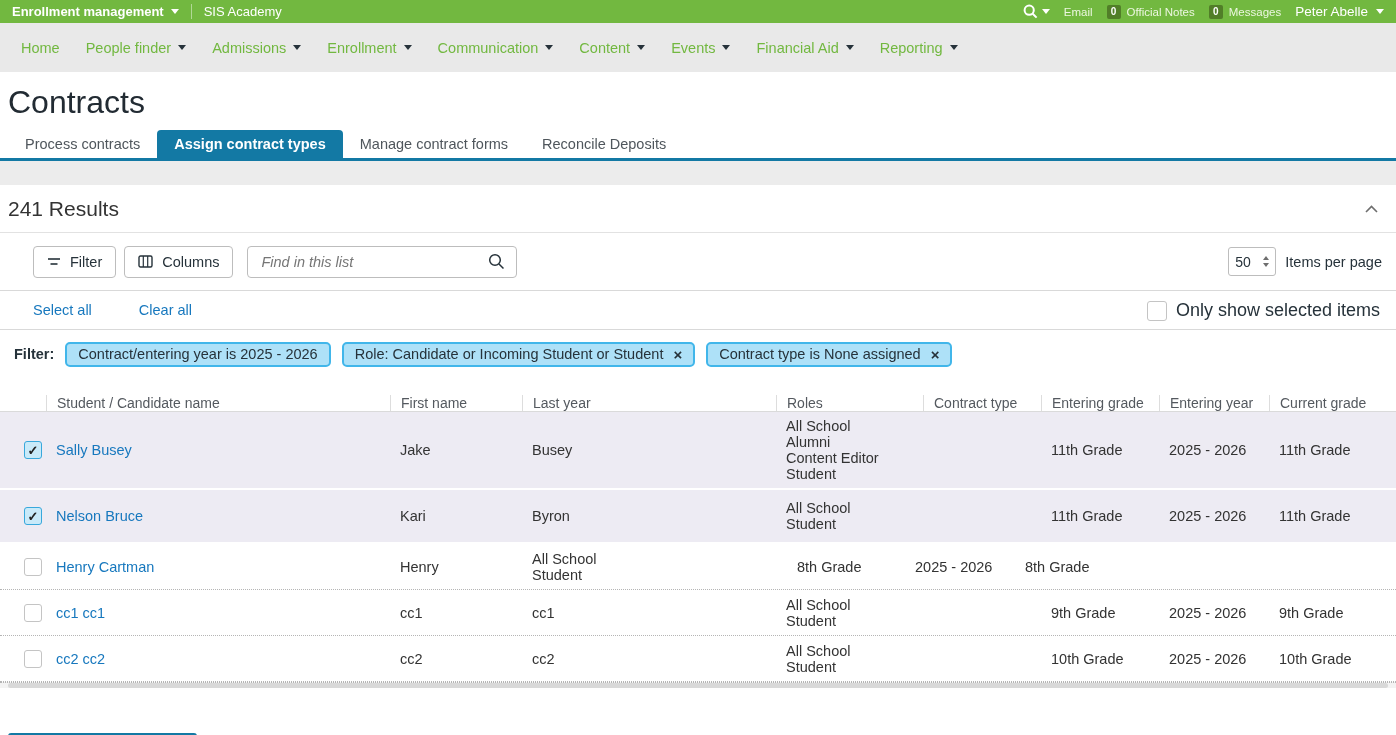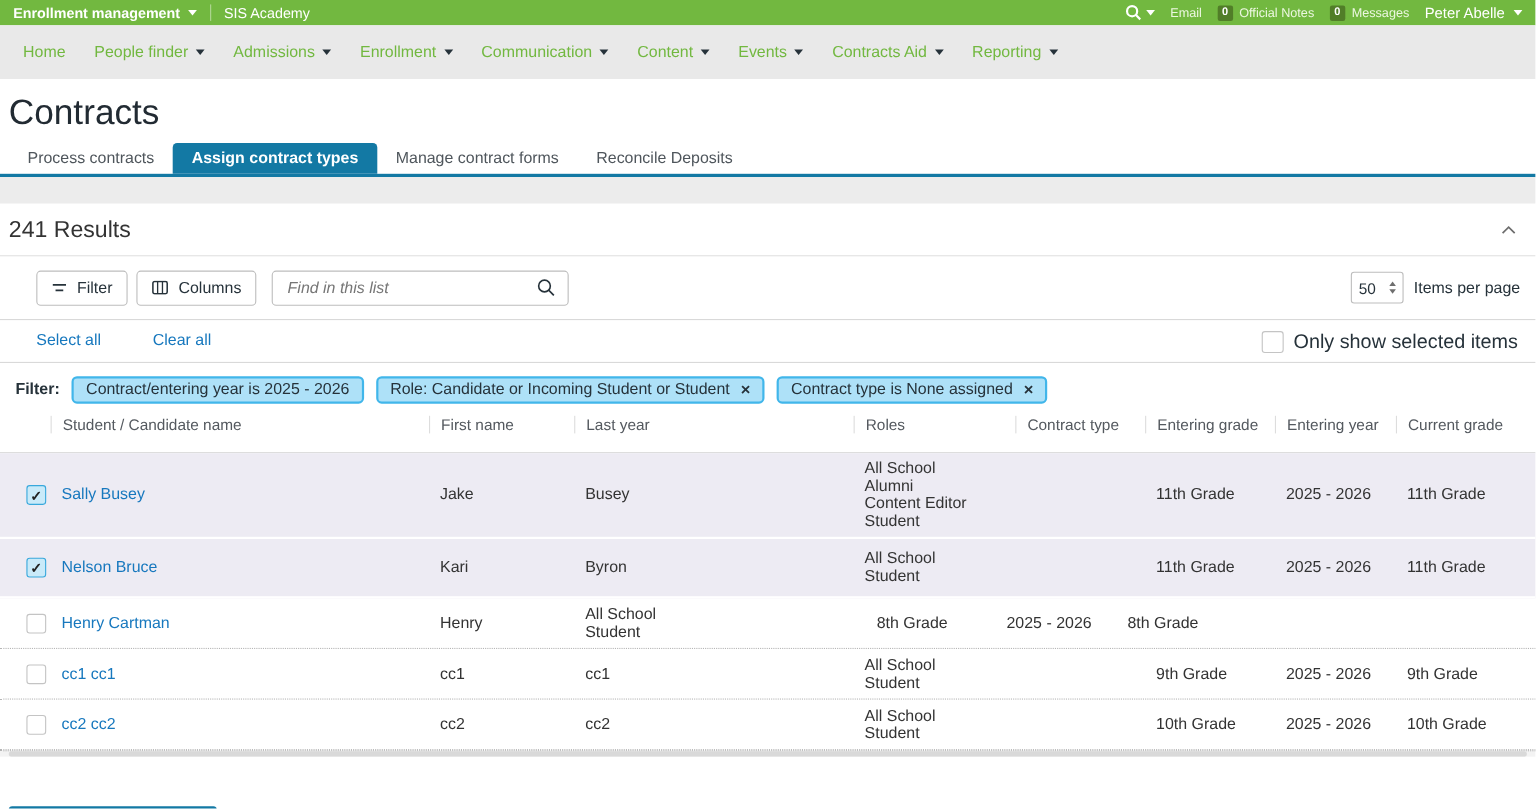--- a/index.html
+++ b/index.html
@@ -78,21 +78,21 @@
   .only-selected{margin-left:auto;display:flex;align-items:flex-end;gap:9px;font-size:18px;}
 
   .filter-row{display:flex;align-items:center;height:48px;padding:0 8px 0 14px;gap:11px;}
   .filter-label{font-weight:700;font-size:14.5px;}
   .chip{display:inline-flex;align-items:center;gap:10px;background:var(--chip-bg);
         border:2px solid var(--chip-border);border-radius:5px;padding:2px 11px;
         font-size:14.5px;color:#26323A;height:25px;}
   .chip-x{font-weight:700;font-size:15px;line-height:1;cursor:pointer;color:#26323A;}
 
   
-  .thead{display:flex;height:34px;border-bottom:1px solid #DADADA;align-items:flex-start;}
+  .thead{display:flex;height:34px;border-bottom:1px solid #DADADA;align-items:flex-end;}
   .hcell{display:flex;align-items:center;padding:0 10px;font-size:14px;color:#54595F;
          white-space:nowrap;overflow:hidden;}
   .hcell + .hcell{border-left:1px solid #DDD;}
   .col-check{width:46px;flex:none;}
   .col-name{width:344px;flex:none;}
   .col-first{width:132px;flex:none;}
   .col-last{width:254px;flex:none;}
   .col-roles{width:147px;flex:none;}
   .col-ctype{width:118px;flex:none;}
   .col-egrade{width:118px;flex:none;}
@@ -182,21 +182,21 @@
   </div>
   <div class="nav-item">
     <span>Content</span>
     <span class="caret dark"></span>
   </div>
   <div class="nav-item">
     <span>Events</span>
     <span class="caret dark"></span>
   </div>
   <div class="nav-item">
-    <span>Contracts Aid</span>
+    <span>Financial Aid</span>
     <span class="caret dark"></span>
   </div>
   <div class="nav-item">
     <span>Reporting</span>
     <span class="caret dark"></span>
   </div>
 </nav>
 
 <section class="page-head">
   <h1 class="page-title">Contracts</h1>

